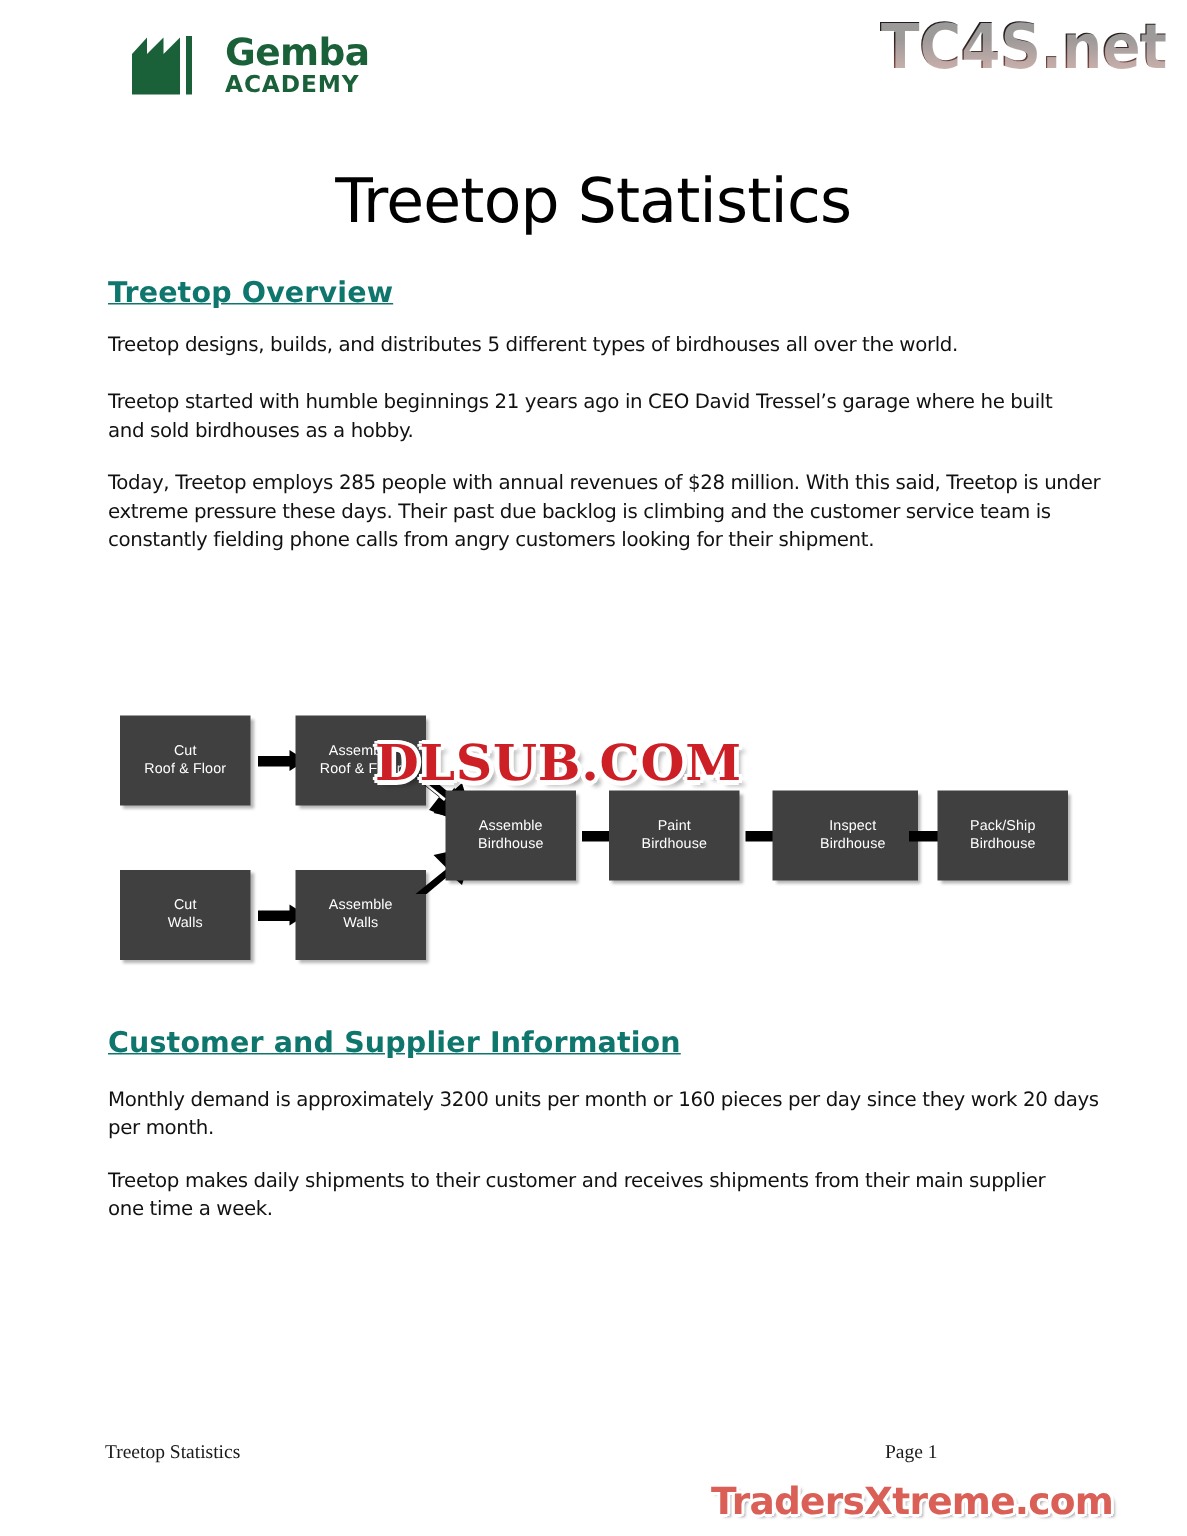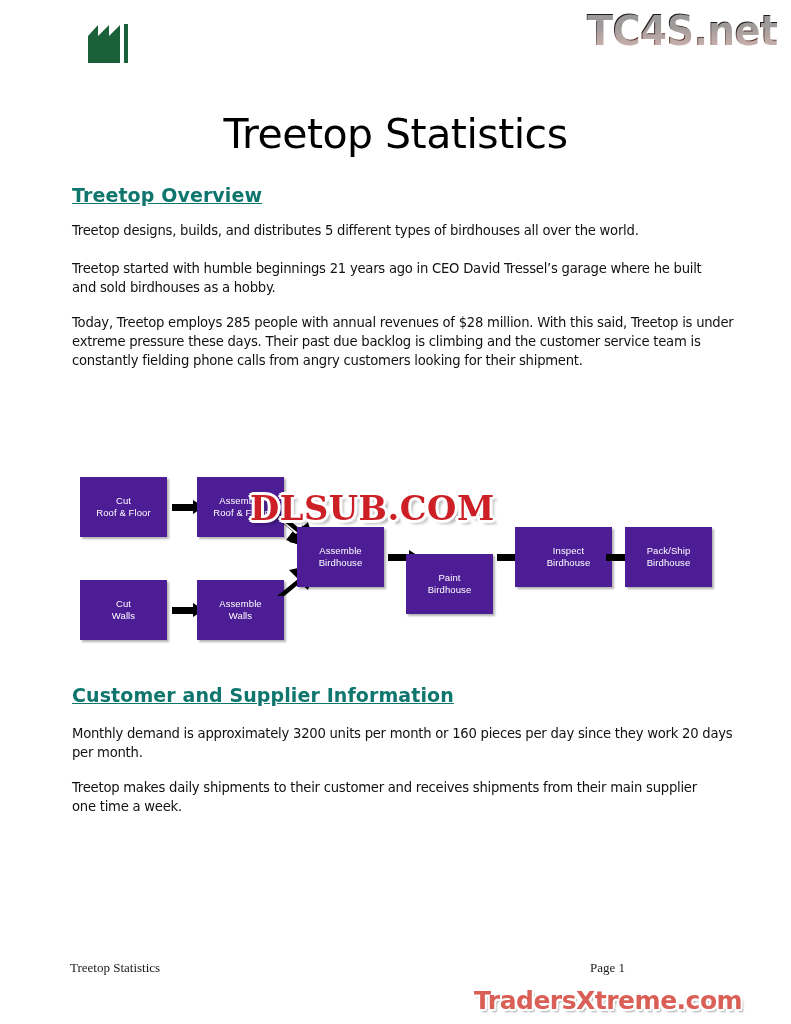--- a/index.html
+++ b/index.html
@@ -130,21 +130,21 @@
   .flow {
     position: absolute;
     left: 0;
     top: 0;
     width: 791px;
     height: 1024px;
     pointer-events: none;
   }
   .pbox {
     position: absolute;
-    background: #4c1d95;
+    background: #404040;
     box-shadow: 2px 2px 2px rgba(0,0,0,0.30);
     display: flex;
     align-items: center;
     justify-content: center;
     text-align: center;
     color: #ffffff;
     font-family: "Liberation Sans", sans-serif;
     font-size: 9.5px;
     line-height: 12px;
     letter-spacing: 0.1px;
@@ -231,20 +231,24 @@
 </head>
 <body>
 
 <div class="page">
 
   <div class="logo-block">
     <svg class="logo-mark" viewBox="0 0 56 42">
       <path d="M2 41 L2 14 L12 3 L12 14 L23 3 L23 14 L34 3 L34 41 Z" fill="#1a6139"></path>
       <rect x="38" y="2" width="4" height="39" fill="#1a6139"></rect>
     </svg>
+    <div class="logo-words">
+      <div class="logo-gemba">Gemba</div>
+      <div class="logo-academy">ACADEMY</div>
+    </div>
   </div>
 
   <div class="wm-tc4s">TC4S.net</div>
 
   <div class="doc-title">Treetop Statistics</div>
 
   <div class="sec-heading" id="h-overview">Treetop Overview</div>
   <div class="body-para" id="p-over-1">Treetop designs, builds, and distributes 5 different types of birdhouses all over the world.</div>
   <div class="body-para" id="p-over-2">Treetop started with humble beginnings 21 years ago in CEO David Tressel’s garage where he built and sold birdhouses as a hobby.</div>
   <div class="body-para" id="p-over-3">Today, Treetop employs 285 people with annual revenues of $28 million.  With this said, Treetop is under extreme pressure these days.  Their past due backlog is climbing and the customer service team is constantly fielding phone calls from angry customers looking for their shipment.</div>
@@ -294,21 +298,21 @@
     <div class="pbox" style="left:297px; top:527px; width:87px; height:60px;">
       <span>Assemble
 Birdhouse</span>
     </div>
 
     <div class="arrow-h" style="left:388px; top:550px; width:32px;">
       <div class="shaft" style="width:22px;"></div>
       <div class="head" style="left:21px;"></div>
     </div>
 
-    <div class="pbox" style="left:406px; top:527px; width:87px; height:60px;margin-top:27px;">
+    <div class="pbox" style="left:406px; top:527px; width:87px; height:60px;">
       <span>Paint
 Birdhouse</span>
     </div>
 
     <div class="arrow-h" style="left:497px; top:550px; width:32px;">
       <div class="shaft" style="width:22px;"></div>
       <div class="head" style="left:21px;"></div>
     </div>
 
     <div class="pbox" style="left:515px; top:527px; width:87px; height:60px;padding-left:10px;">

